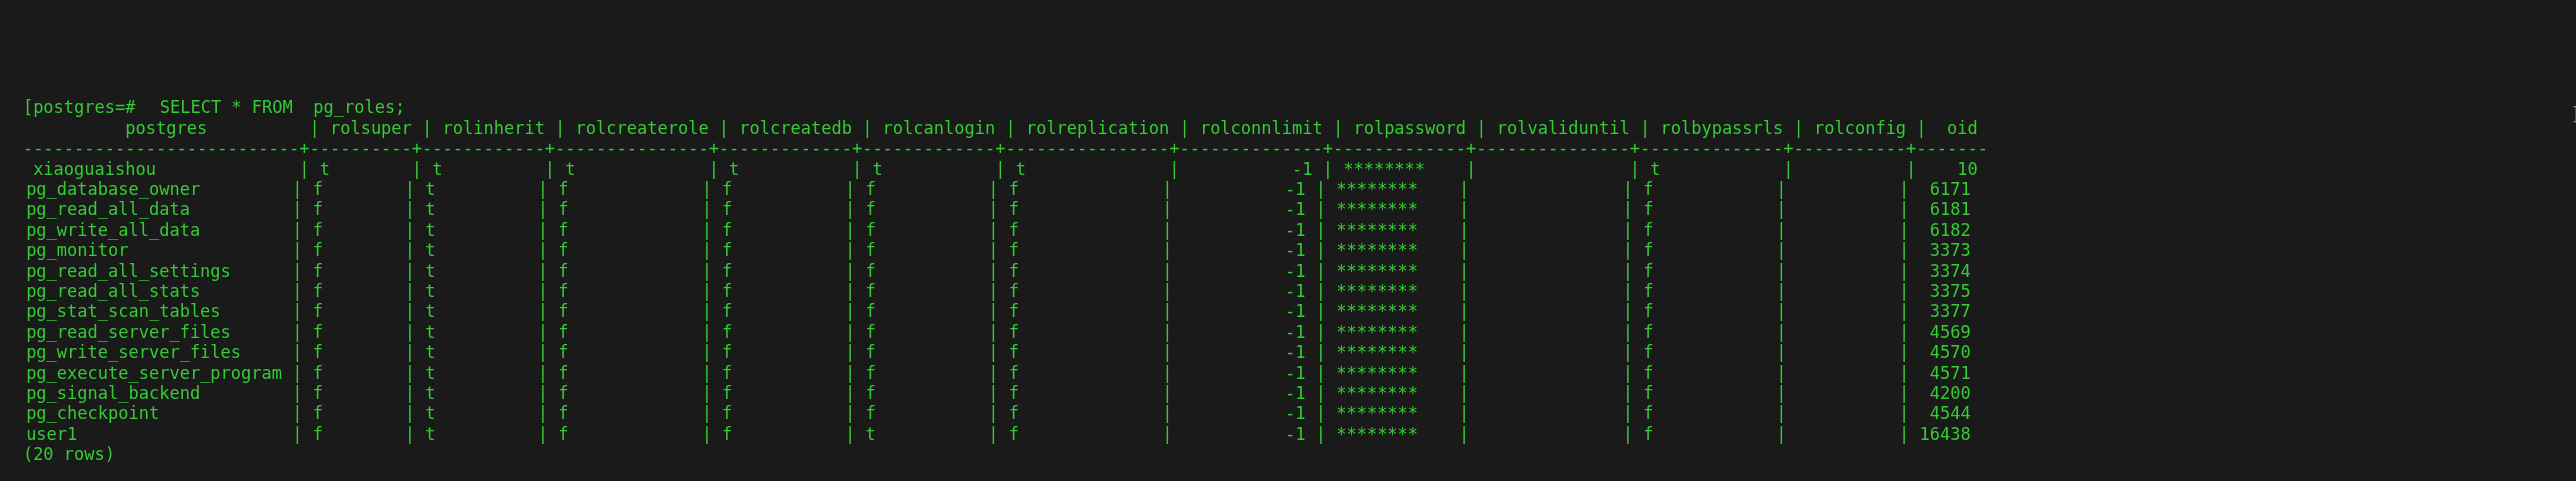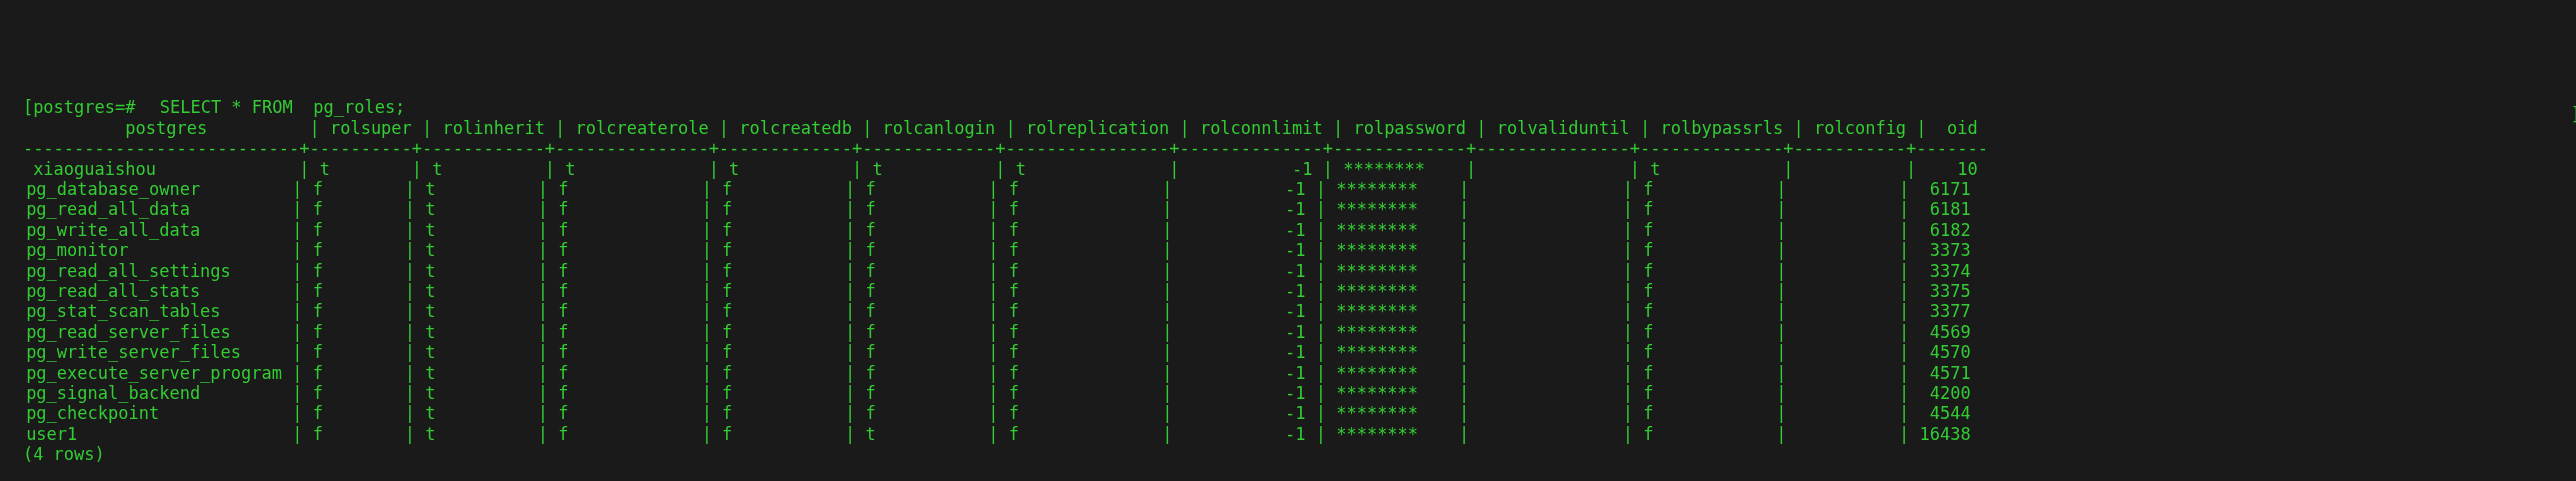--- a/index.html
+++ b/index.html
@@ -38,17 +38,17 @@
  pg_monitor                | f        | t          | f             | f           | f           | f              |           -1 | ********    |               | f            |           |  3373 
  pg_read_all_settings      | f        | t          | f             | f           | f           | f              |           -1 | ********    |               | f            |           |  3374 
  pg_read_all_stats         | f        | t          | f             | f           | f           | f              |           -1 | ********    |               | f            |           |  3375 
  pg_stat_scan_tables       | f        | t          | f             | f           | f           | f              |           -1 | ********    |               | f            |           |  3377 
  pg_read_server_files      | f        | t          | f             | f           | f           | f              |           -1 | ********    |               | f            |           |  4569 
  pg_write_server_files     | f        | t          | f             | f           | f           | f              |           -1 | ********    |               | f            |           |  4570 
  pg_execute_server_program | f        | t          | f             | f           | f           | f              |           -1 | ********    |               | f            |           |  4571 
  pg_signal_backend         | f        | t          | f             | f           | f           | f              |           -1 | ********    |               | f            |           |  4200 
  pg_checkpoint             | f        | t          | f             | f           | f           | f              |           -1 | ********    |               | f            |           |  4544 
  user1                     | f        | t          | f             | f           | t           | f              |           -1 | ********    |               | f            |           | 16438 
-</span><span>(4 rows)</span></pre>
+</span><span>(20 rows)</span></pre>
 
 
 
 
 
 </body></html>

